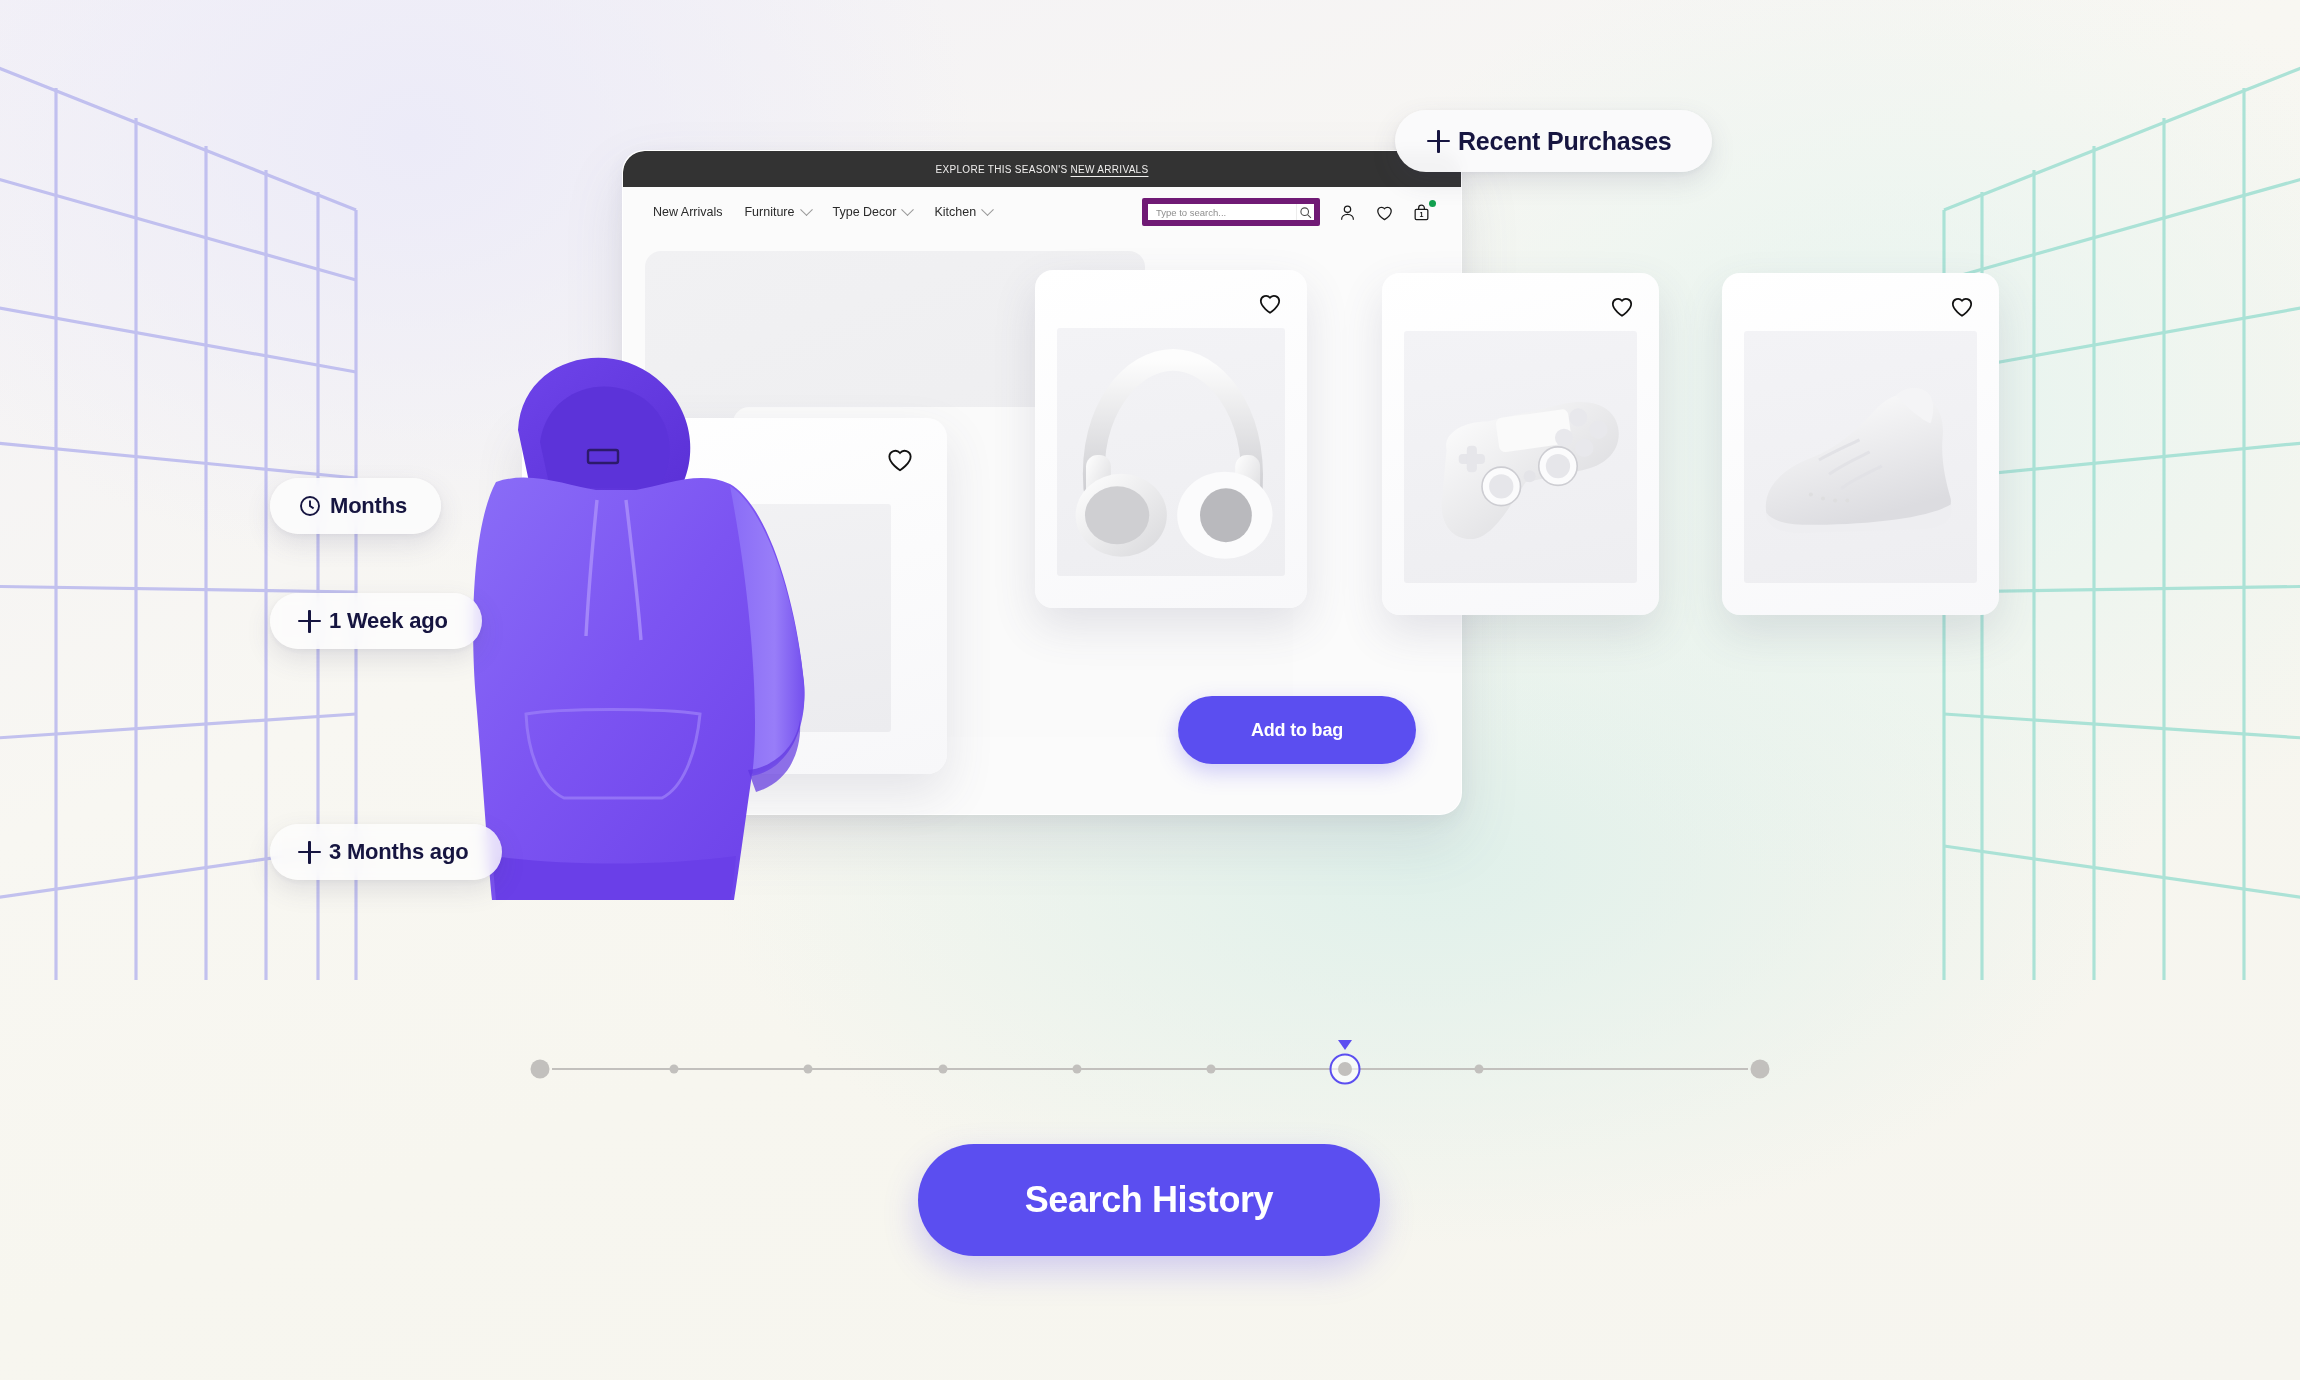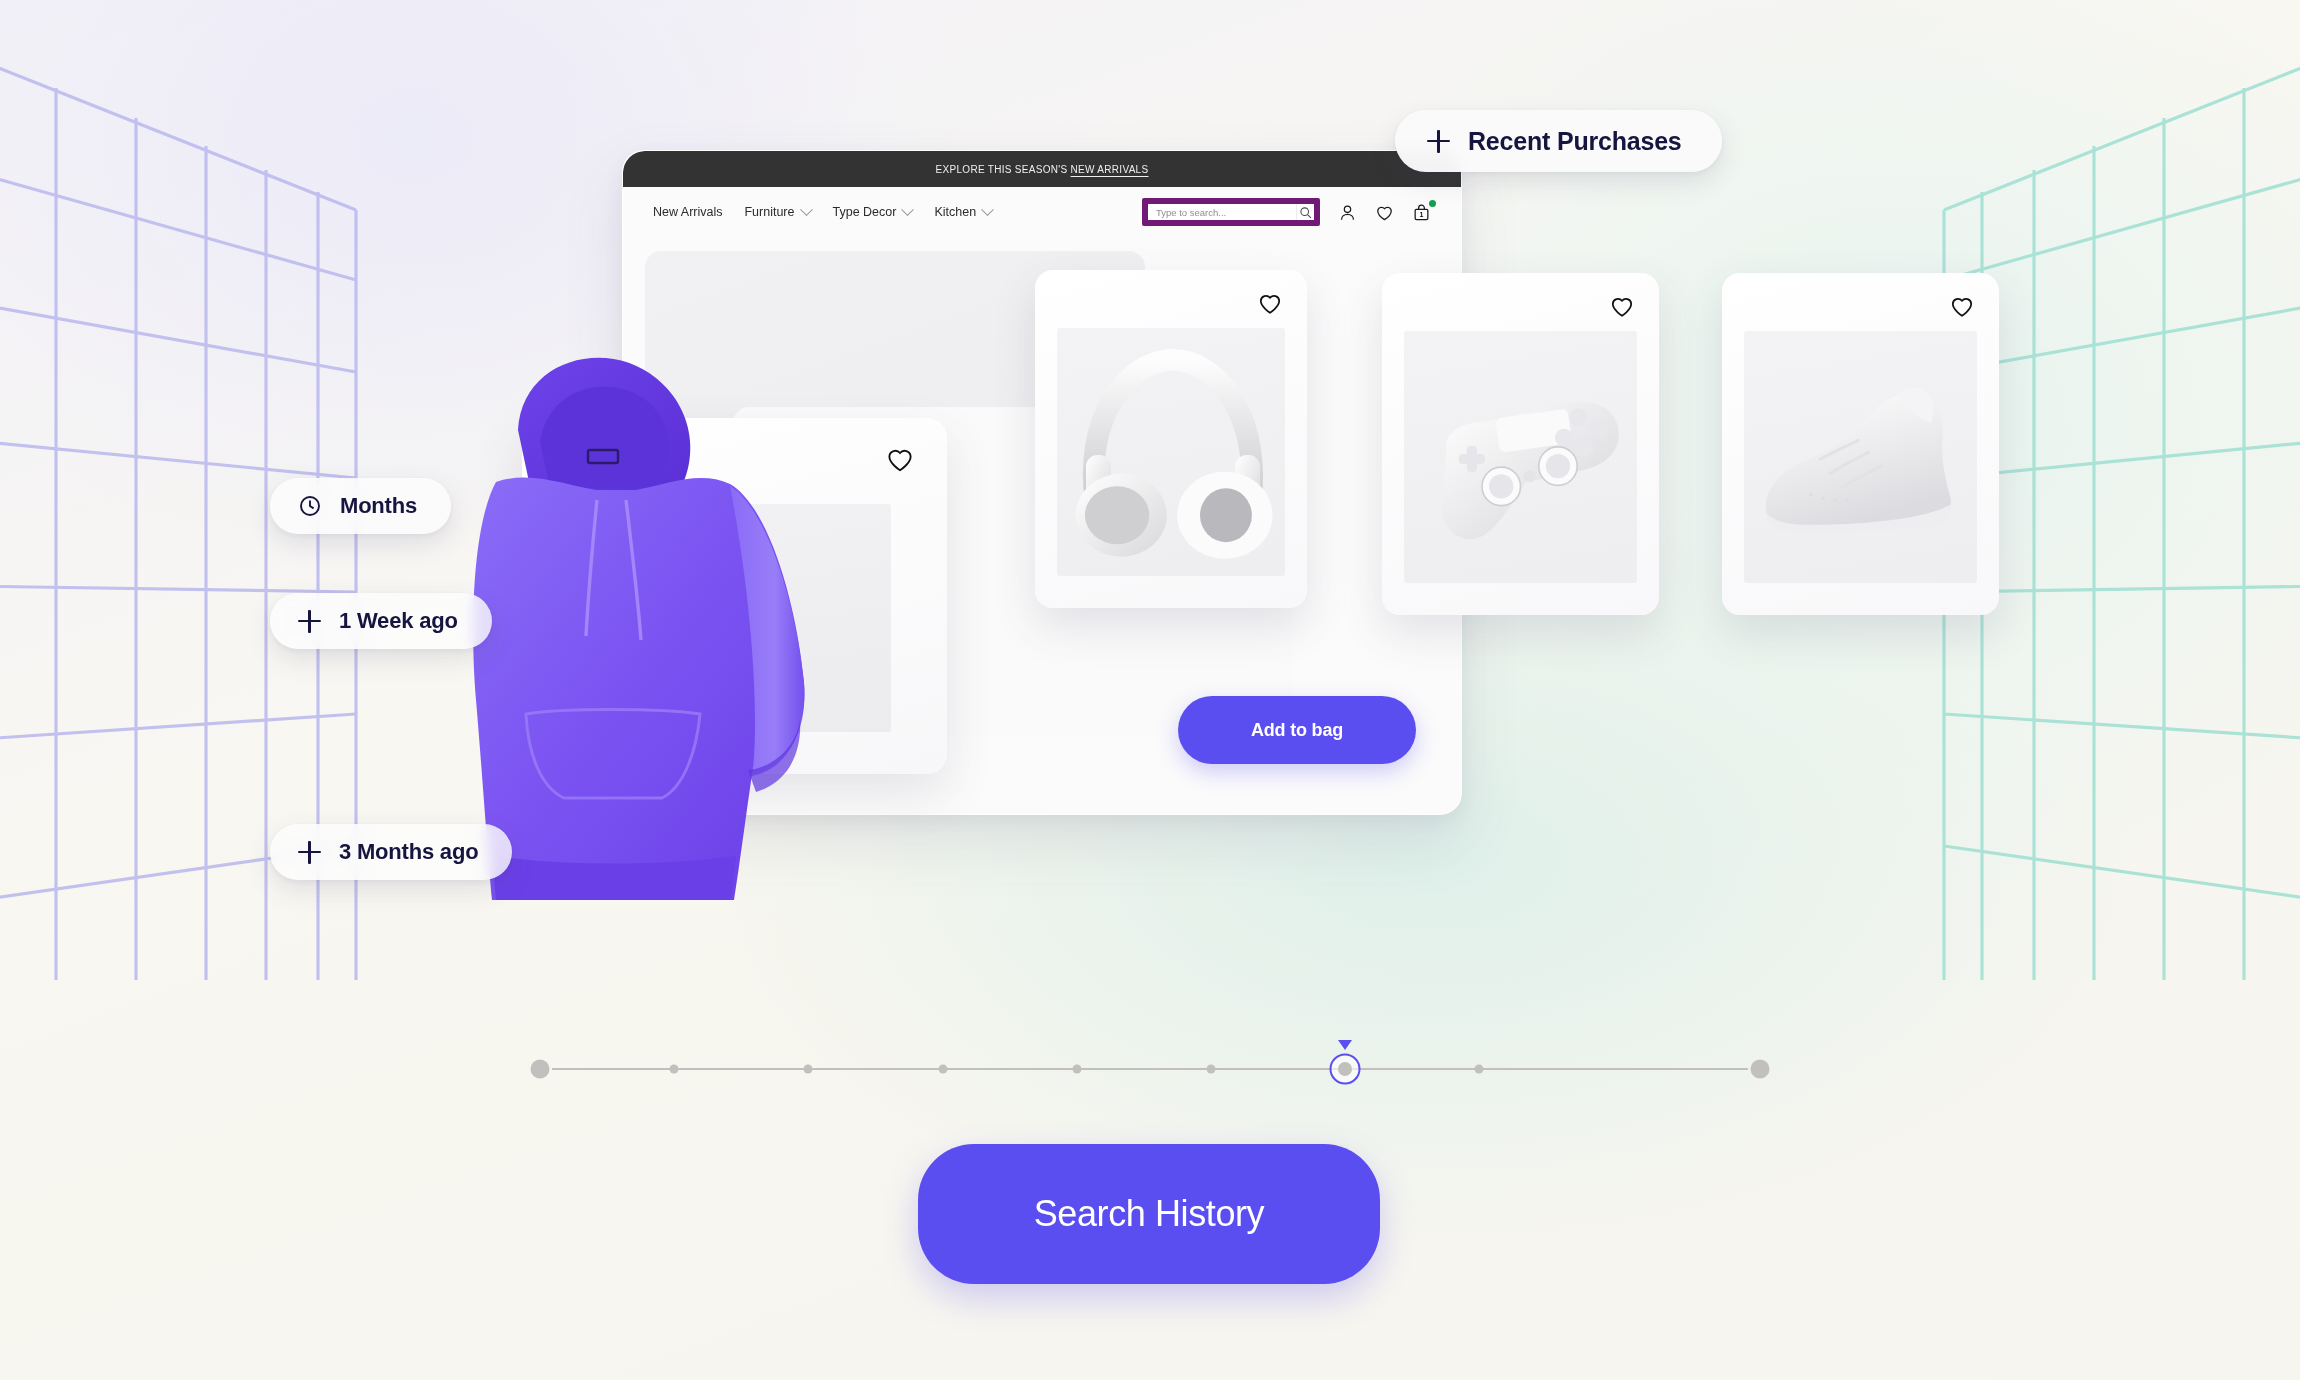--- a/index.html
+++ b/index.html
@@ -188,21 +188,21 @@
     border-radius: 3px;
     overflow: hidden;
   }
   .heart { position: absolute; cursor: pointer; z-index: 4; }
 
   
   .chip {
     position: absolute;
     display: flex;
     align-items: center;
-    gap: 18px;
+    gap: 8px;
     height: 56px;
     padding: 0 34px 0 28px;
     border-radius: 32px;
     background: rgba(252,252,253,0.80);
     backdrop-filter: blur(7px);
     box-shadow: 0 10px 26px rgba(70,70,110,0.13), 0 2px 6px rgba(70,70,110,0.06);
     color: #161540;
     font-size: 22px;
     font-weight: 600;
     letter-spacing: -0.2px;
@@ -243,28 +243,28 @@
     font-size: 18px;
     font-weight: 700;
     letter-spacing: -0.2px;
     cursor: pointer;
     z-index: 12;
     box-shadow: 0 8px 22px rgba(91,78,240,0.28);
   }
   .btn-search {
     position: absolute;
     left: 918px; top: 1144px;
-    width: 462px; height: 140px;
+    width: 462px; height: 112px;
     background: #5b4ef0;
     color: #fff;
     border: none;
     border-radius: 56px;
     font-family: inherit;
     font-size: 36px;
-    font-weight: 400;
+    font-weight: 700;
     letter-spacing: -0.4px;
     cursor: pointer;
     z-index: 20;
     box-shadow: 0 14px 34px rgba(91,78,240,0.26);
   }
 
   
   .timeline {
     position: absolute;
     left: 540px; top: 1040px;

